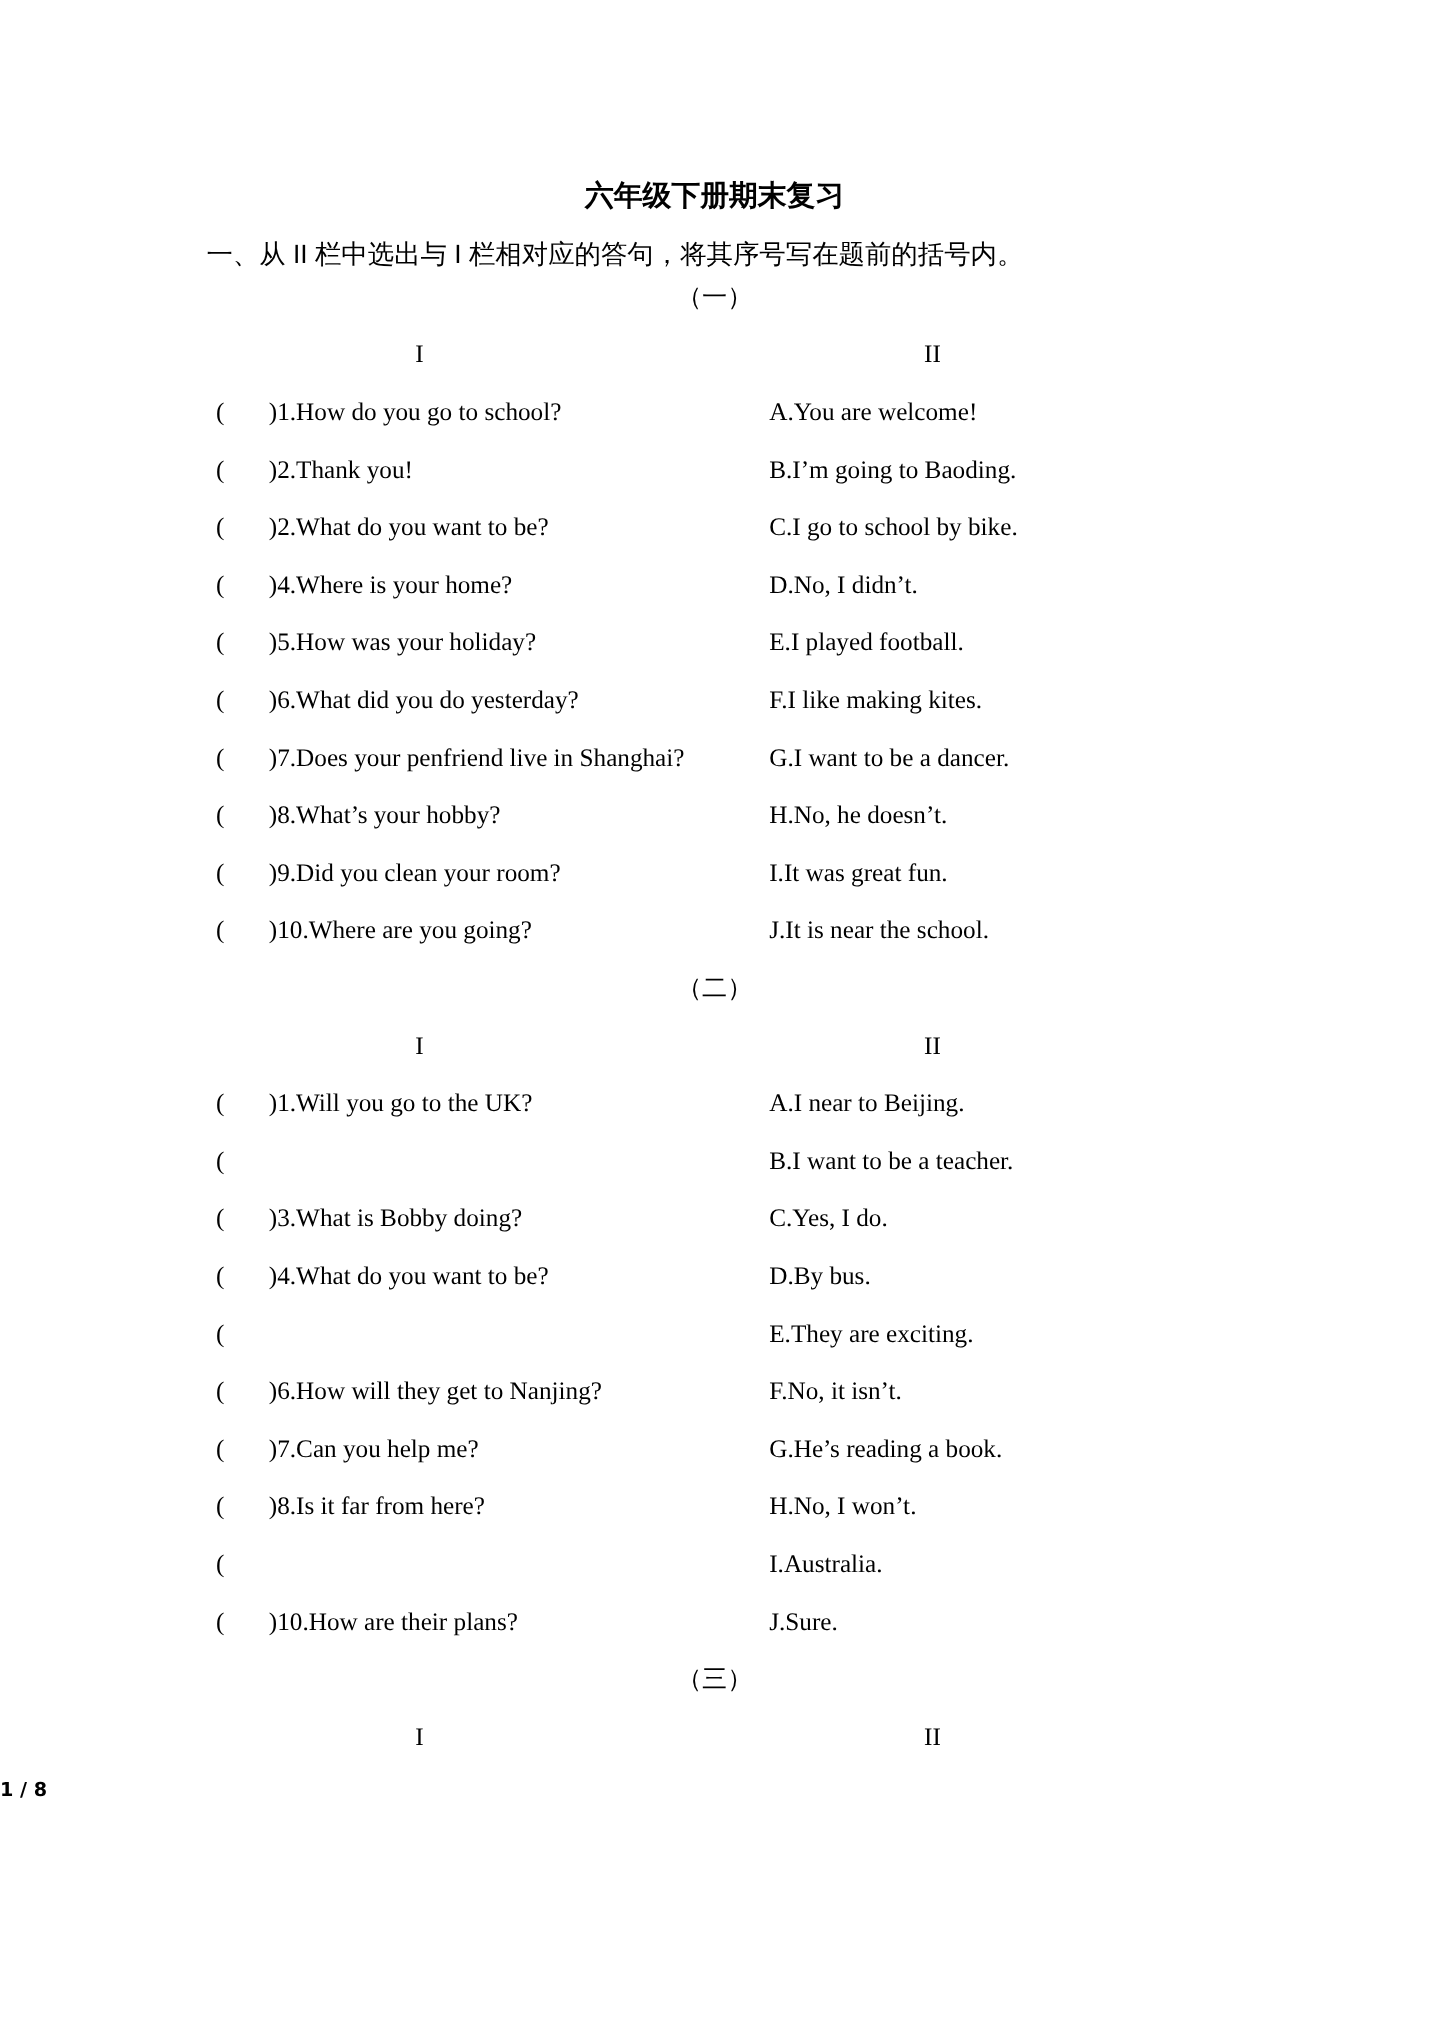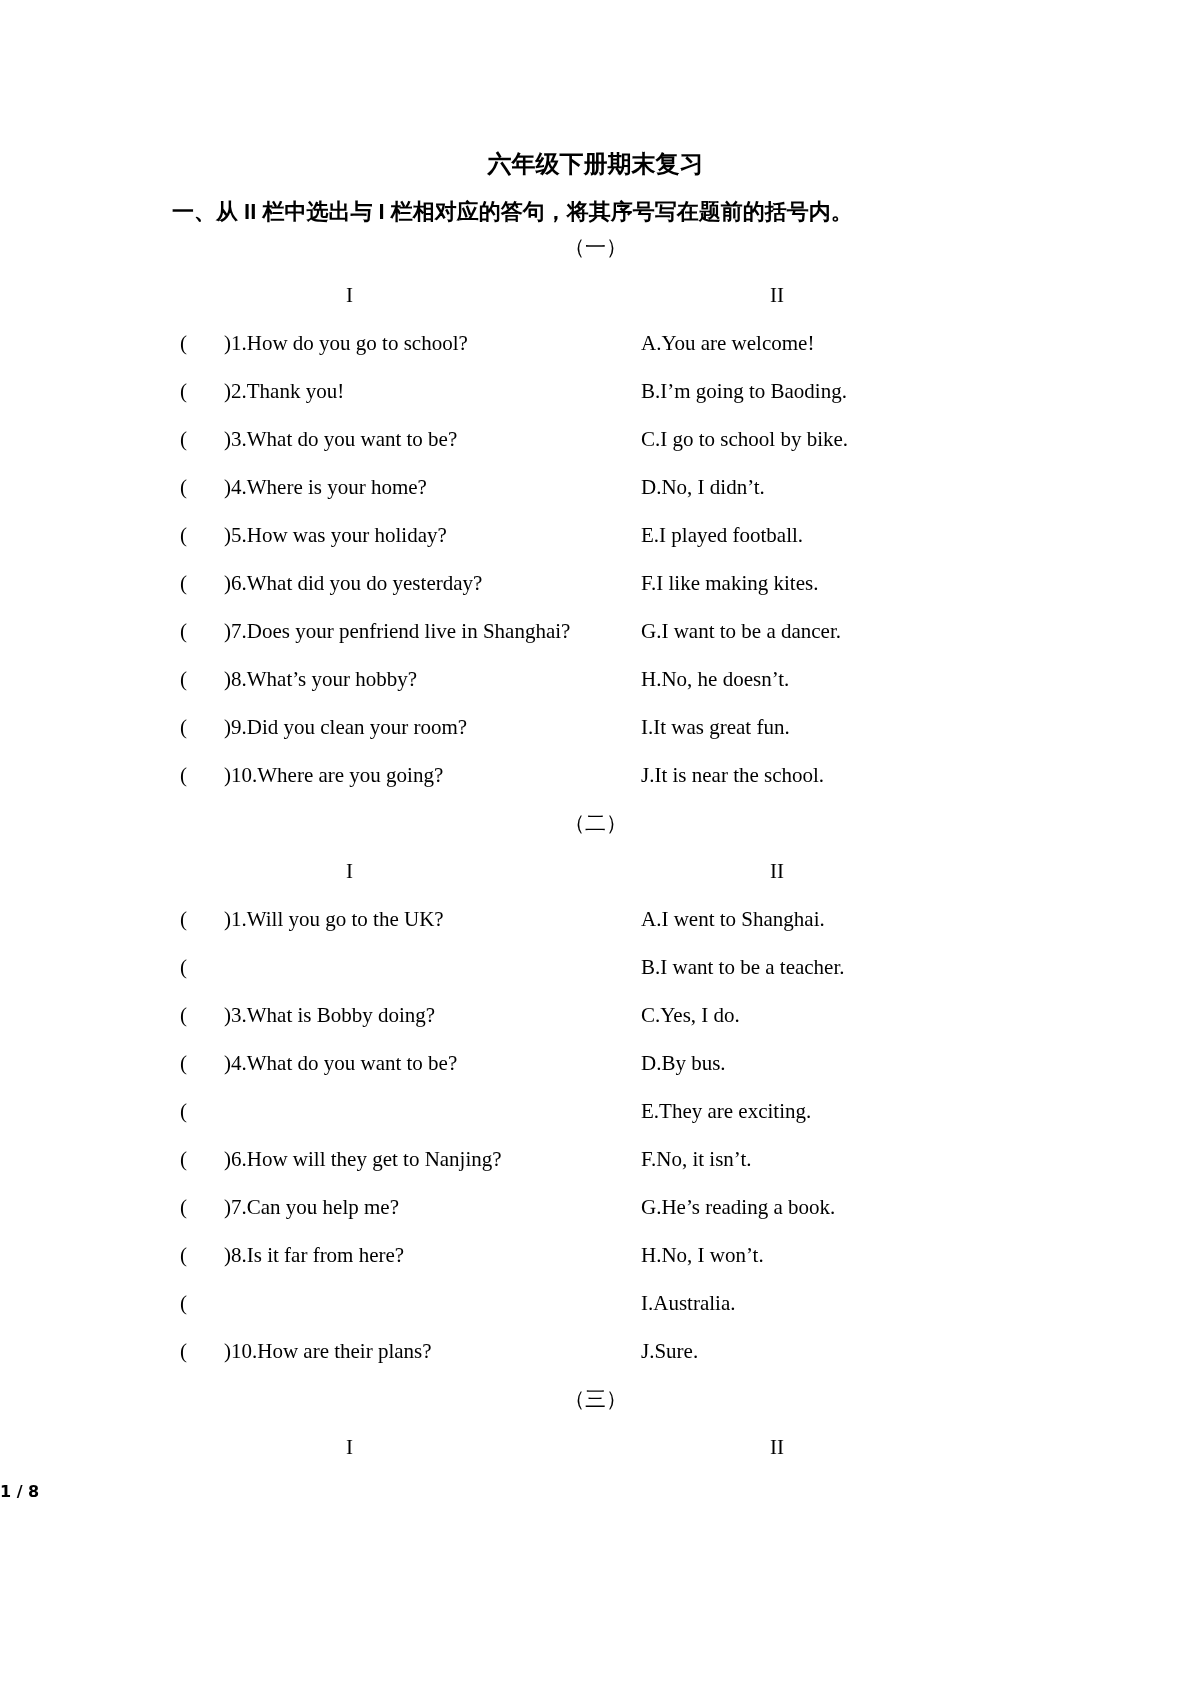--- a/index.html
+++ b/index.html
@@ -32,21 +32,21 @@
   }
   .doc-subtitle {
     text-align: center;
     font-size: 23px;
     font-weight: bold;
     font-family: "Liberation Sans", sans-serif;
   }
   .instruction {
     padding-left: 172px;
     font-size: 22px;
-    font-weight: bold;
+    font-weight: normal;
     font-family: "Liberation Sans", sans-serif;
   }
   .section-first {
     margin-top: -13px;
   }
   .sec-heading {
     text-align: center;
     font-size: 21px;
   }
   .colheads {
@@ -94,21 +94,21 @@
       <span class="qtext">)1.How do you go to school?</span>
       <span class="atext">A.You are welcome!</span>
     </div>
     <div class="line row">
       <span class="paren">(</span>
       <span class="qtext">)2.Thank you!</span>
       <span class="atext">B.I’m going to Baoding.</span>
     </div>
     <div class="line row">
       <span class="paren">(</span>
-      <span class="qtext">)3.What do you want to be?</span>
+      <span class="qtext">)2.What do you want to be?</span>
       <span class="atext">C.I go to school by bike.</span>
     </div>
     <div class="line row">
       <span class="paren">(</span>
       <span class="qtext">)4.Where is your home?</span>
       <span class="atext">D.No, I didn’t.</span>
     </div>
     <div class="line row">
       <span class="paren">(</span>
       <span class="qtext">)5.How was your holiday?</span>
@@ -144,21 +144,21 @@
   <div>
     <div class="line sec-heading">（二）</div>
     <div class="line colheads">
       <span class="colhead-1">I</span>
       <span class="colhead-2">II</span>
     </div>
 
     <div class="line row">
       <span class="paren">(</span>
       <span class="qtext">)1.Will you go to the UK?</span>
-      <span class="atext">A.I went to Shanghai.</span>
+      <span class="atext">A.I near to Beijing.</span>
     </div>
     <div class="line row">
       <span class="paren">(</span>
       <span class="atext">B.I want to be a teacher.</span>
     </div>
     <div class="line row">
       <span class="paren">(</span>
       <span class="qtext">)3.What is Bobby doing?</span>
       <span class="atext">C.Yes, I do.</span>
     </div>

